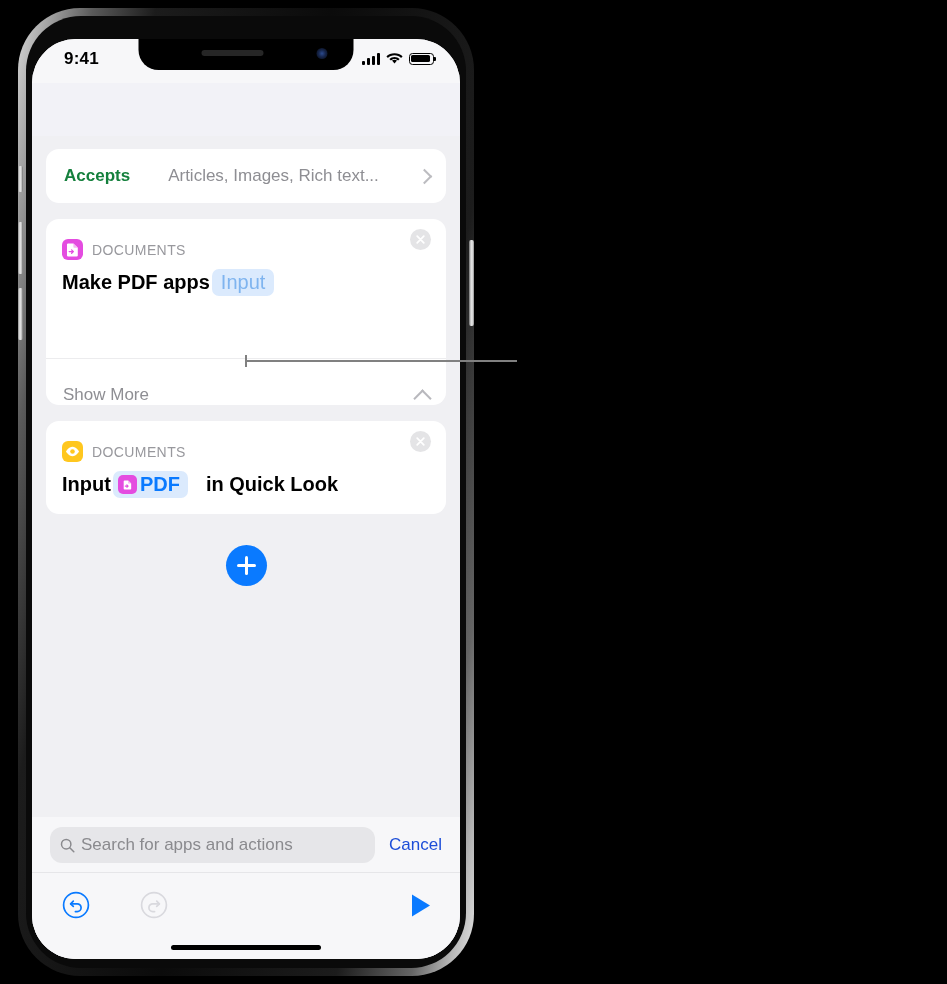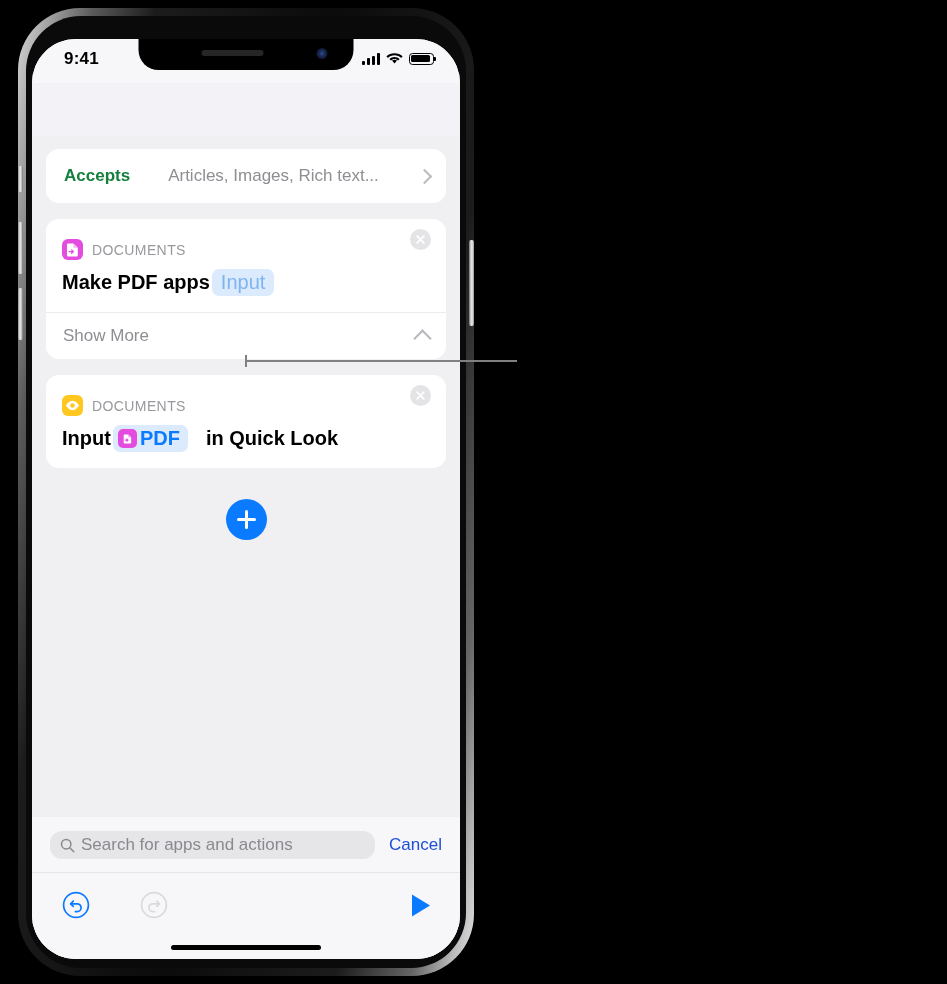--- a/index.html
+++ b/index.html
@@ -276,23 +276,24 @@
     display: inline-flex;
     align-items: center;
     justify-content: center;
     flex: none;
   }
 
   .show-more {
     border-top: 1px solid #ececee;
     height: 46px;
     display: flex;
-    align-items: center;
+    align-items: flex-end;
     padding: 0 17px;
     position: relative;
+    margin-top: 46px;
   }
   .show-more-label {
     font-size: 17px;
     color: #8e8e93;
     flex: 1;
   }
   .chev-up {
     width: 11px; height: 11px;
     border-left: 2px solid #b8b8bd;
     border-top: 2px solid #b8b8bd;
@@ -325,21 +326,21 @@
     bottom: 86px;
     height: 56px;
     background: #f7f7f9;
     display: flex;
     align-items: center;
     padding: 0 18px;
     box-sizing: border-box;
   }
   .search-field {
     flex: 1;
-    height: 28px;
+    height: 36px;
     background: #e6e6e9;
     border-radius: 12px;
     display: flex;
     align-items: center;
     padding: 0 10px;
   }
   .search-ph {
     font-size: 17px;
     color: #8a8a8e;
     margin-left: 6px;

